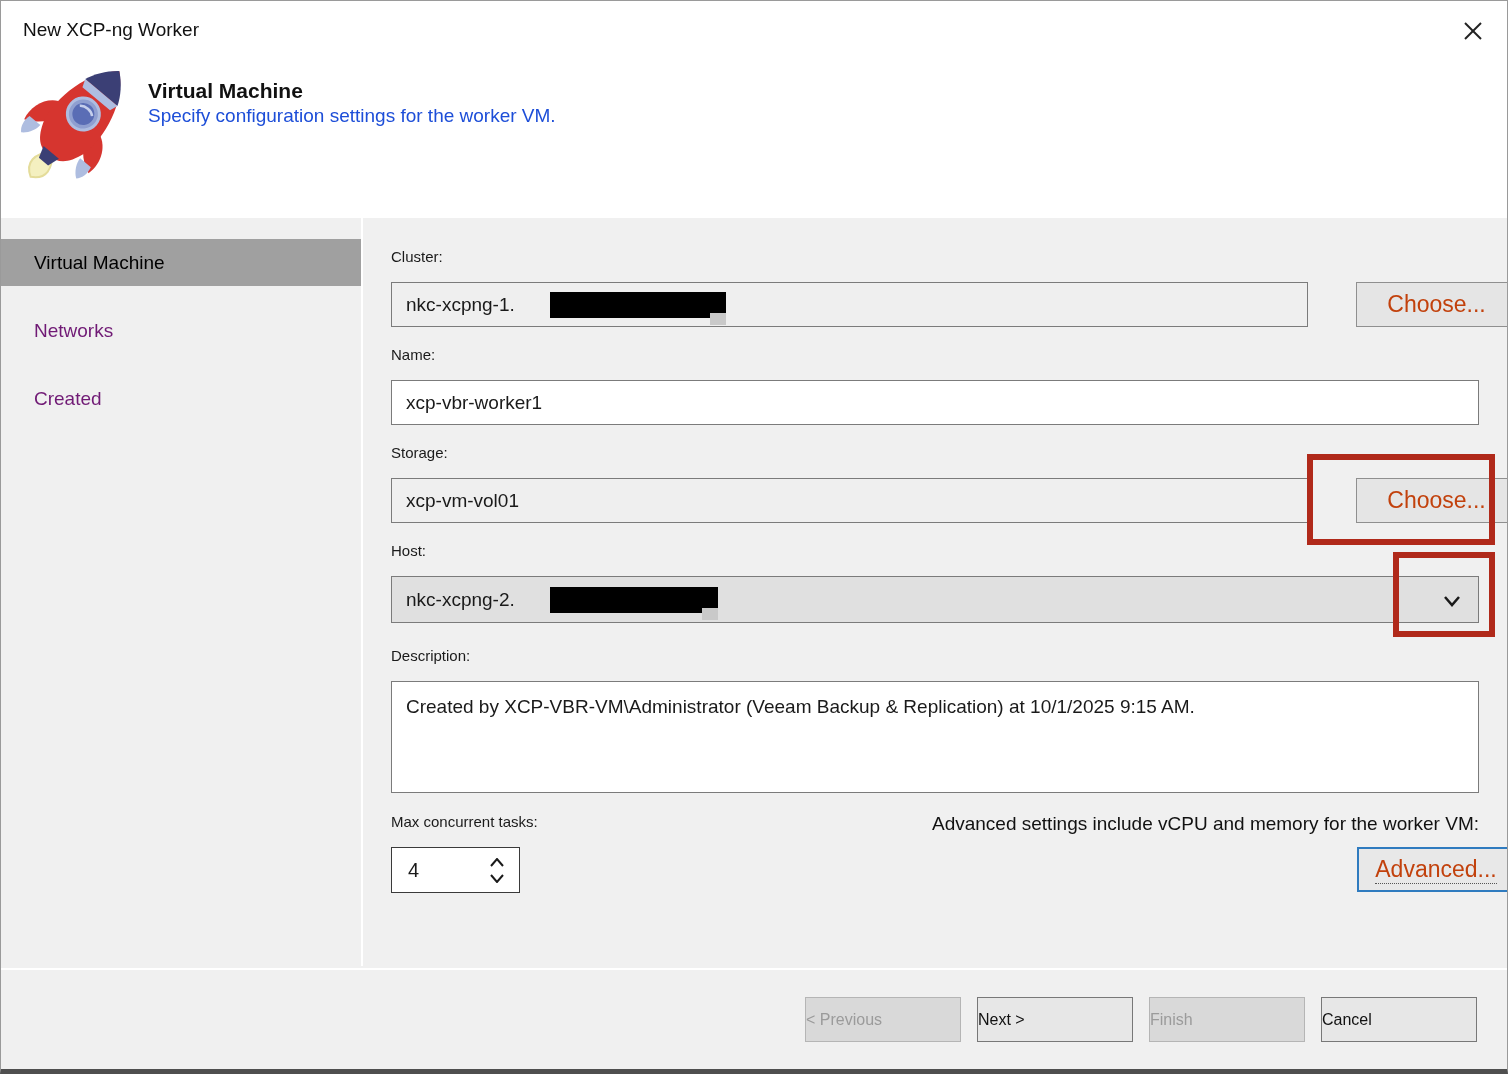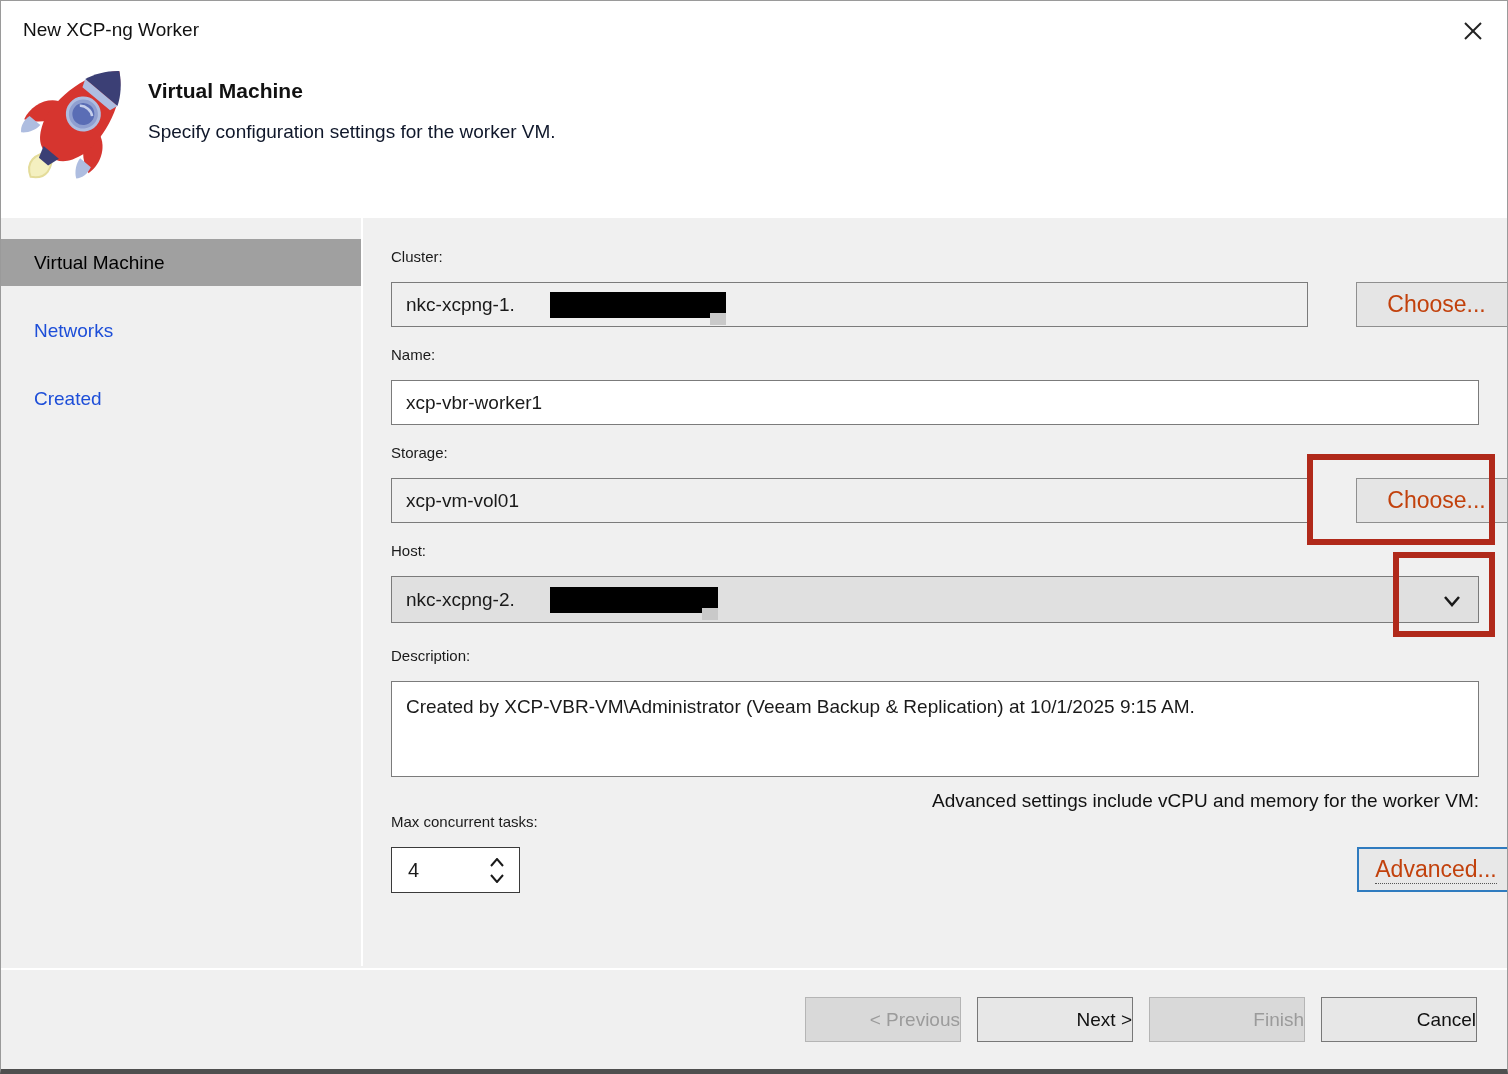--- a/index.html
+++ b/index.html
@@ -12,27 +12,27 @@
     border:1px solid #9a9a9a; border-bottom:5px solid #4f4f4f;
   }
 
   
   .header { position:absolute; top:0; left:0; right:0; height:217px; background:#ffffff; }
   .win-title { position:absolute; top:18px; left:22px; font-size:19px; color:#111; }
   .close-btn { position:absolute; top:16px; right:18px; width:32px; height:32px;
                display:flex; align-items:center; justify-content:center; cursor:pointer; }
   .rocket { position:absolute; top:52px; left:8px; }
   .hdr-title { position:absolute; top:78px; left:147px; font-size:21px; font-weight:bold; color:#111; }
-  .hdr-sub   { position:absolute; top:120px; left:147px; font-size:19px; color:#0f172a; }
+  .hdr-sub   { position:absolute; top:104px; left:147px; font-size:19px; color:#1d4ed8; }
 
   
   .sidebar { position:absolute; top:217px; left:0; width:362px; bottom:103px;
              background:#f0f0f0; border-right:2px solid #ffffff; }
   .side-item { height:47px; margin-top:21px; display:flex; align-items:center;
-               padding-left:33px; font-size:19px; color:#1d4ed8; cursor:pointer; }
+               padding-left:33px; font-size:19px; color:#701a75; cursor:pointer; }
   .side-item.selected { background:#a0a0a0; color:#000; }
 
   
   .main { position:absolute; top:217px; left:364px; width:1144px; height:754px; }
   .flabel { position:absolute; font-size:15px; color:#1a1a1a; }
   .field { position:absolute; height:45px; display:flex; align-items:center;
            padding:0 14px; font-size:19px; background:#efefef;
            border:1px solid #7b7b7b; cursor:text;gap:32px; }
   .field.white { background:#ffffff; }
   .field.combo { background:#e0e0e0; cursor:pointer; }
@@ -46,38 +46,38 @@
   .combo-chevron { position:absolute; right:16px; top:14px; }
   .textarea { position:absolute; background:#ffffff; border:1px solid #7b7b7b;
               font-size:19px; padding:12px 14px; line-height:1.35; cursor:text; }
   .spinner { position:absolute; left:26px; top:629px; width:129px; height:46px;
              background:#ffffff; border:1px solid #3a3a3a; display:flex;
              align-items:center; }
   .spin-value { flex:1; padding-left:16px; font-size:20px; }
   .spin-arrows { display:flex; flex-direction:column; justify-content:center;
                  gap:7px; padding-right:14px; }
   .spin-arrows svg { display:block; cursor:pointer; }
-  .adv-hint { position:absolute; right:30px; top:572px; font-size:19px; color:#111; }
+  .adv-hint { position:absolute; right:30px; top:595px; font-size:19px; color:#111; }
   .adv-btn { left:954px; top:629px; width:158px; height:45px;
              border:2px solid #2f7bbf; background:#e8e8e8; }
   .adv-btn span { border-bottom:1px dotted #555; }
 
   
   .hl-rect { position:absolute; border:6px solid #b0291a; background:transparent;
              pointer-events:none; z-index:5; }
   .hl-storage { left:1306px; top:453px; width:188px; height:91px; }
   .hl-host    { left:1392px; top:551px; width:102px; height:85px; }
 
   
   .footer { position:absolute; left:0; right:0; bottom:0; height:101px;
             background:#f0f0f0; border-top:2px solid #ffffff;
             display:flex; align-items:center; justify-content:flex-end;
             gap:16px; padding-right:30px; }
-  .fbtn { width:156px; height:45px; display:flex; align-items:center; justify-content:flex-end;
-          font-size:19px; background:#e7e7e7; border:1px solid #787878;
+  .fbtn { width:156px; height:45px; display:flex; align-items:center; justify-content:flex-start;
+          font-size:16px; background:#e7e7e7; border:1px solid #787878;
           color:#111; cursor:pointer; }
   .fbtn.disabled { background:#d9d9d9; border-color:#b5b5b5; color:#9b9b9b; cursor:default; }
 </style>
 </head>
 <body>
 
 <div class="dialog">
 
   <div class="header">
     <div class="win-title">New XCP-ng Worker</div>
@@ -159,21 +159,21 @@
       <span>nkc-xcpng-2.</span>
       <span class="redaction" style="width:168px;"></span>
       <span class="combo-chevron">
         <svg width="20" height="14" viewBox="0 0 20 14">
           <polyline points="3,3 10,11 17,3" fill="none" stroke="#1a1a1a" stroke-width="2.5"></polyline>
         </svg>
       </span>
     </div>
 
     <div class="flabel" style="left:26px; top:429px;">Description:</div>
-    <div class="textarea" style="left:26px; top:463px; width:1088px; height:96px;">
+    <div class="textarea" style="left:26px; top:463px; width:1088px; height:112px;">
       <span>Created by XCP-VBR-VM\Administrator (Veeam Backup &amp; Replication) at 10/1/2025 9:15 AM.</span>
     </div>
 
     <div class="flabel" style="left:26px; top:595px;">Max concurrent tasks:</div>
     <div class="spinner">
       <div class="spin-value">4</div>
       <div class="spin-arrows">
         <span>
           <svg width="16" height="9" viewBox="0 0 16 9">
               <polyline points="2,8 8,1 14,8" fill="none" stroke="#1a1a1a" stroke-width="2"></polyline>

